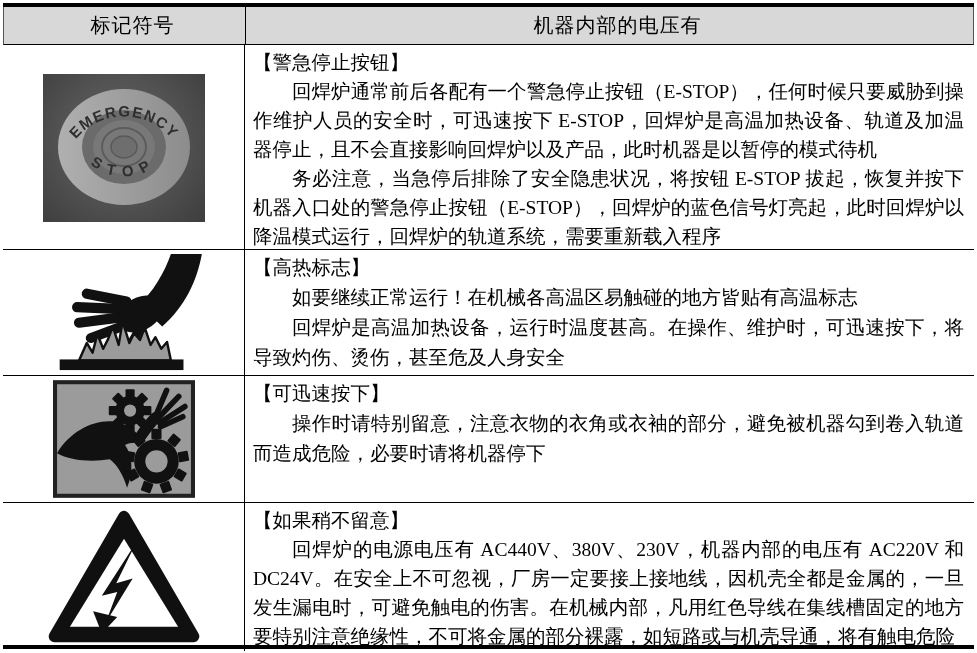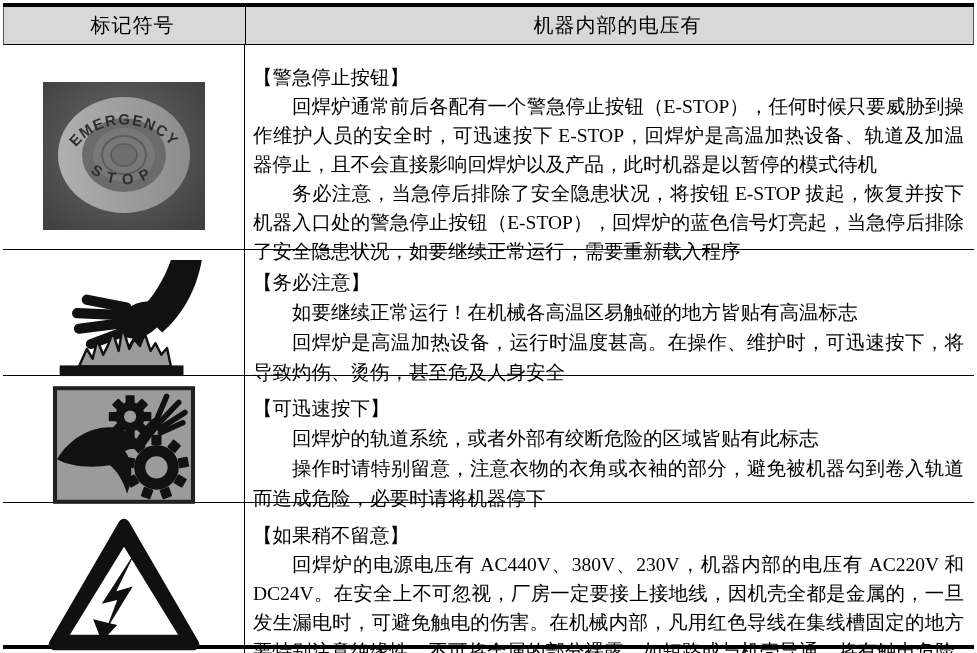--- a/index.html
+++ b/index.html
@@ -20,21 +20,21 @@
   .th{display:flex;align-items:center;justify-content:center;font-size:20px;letter-spacing:1px;padding-left:16px;}
   .th1{border-right:1.5px solid #000;}
   .trow{display:grid;grid-template-columns:242px 1fr;border-bottom:1.5px solid #000;}
   .trow:last-child{border-bottom:none;}
   .r1{height:204px}.r2{height:125px}.r3{height:126px}.r4{height:142px}
   .sym{
     border-right:1.5px solid #000;
     display:flex;align-items:center;justify-content:center;
   }
   .txt{
-    padding:18px 10px 0 8px;font-size:19.5px;line-height:29px;
+    padding:3px 10px 0 8px;font-size:19.5px;line-height:29px;
     text-align:justify;
   }
   .r2 .txt,.r3 .txt{line-height:30px;}
   .title{margin:0;text-indent:0;}
   .para{margin:0;text-indent:2em;}
   .photo{
     width:162px;height:148px;
     background:radial-gradient(circle at 48% 45%, #6a6a6a 0%, #4a4a4a 70%, #3d3d3d 100%);
   }
   .photo svg{display:block;}
@@ -76,21 +76,21 @@
           </text>
           <text class="photo-arc" font-size="15" letter-spacing="8" text-anchor="middle">
             <textPath href="#arcB" startOffset="50%">STOP</textPath>
           </text>
         </svg>
       </div>
     </div>
     <div class="txt">
       <p class="title">【警急停止按钮】</p>
       <p class="para">回焊炉通常前后各配有一个警急停止按钮（E-STOP），任何时候只要威胁到操作维护人员的安全时，可迅速按下 E-STOP，回焊炉是高温加热设备、轨道及加温器停止，且不会直接影响回焊炉以及产品，此时机器是以暂停的模式待机</p>
-      <p class="para">务必注意，当急停后排除了安全隐患状况，将按钮 E-STOP 拔起，恢复并按下机器入口处的警急停止按钮（E-STOP），回焊炉的蓝色信号灯亮起，当急停后排除了安全隐患状况，如要继续正常运行，需要重新载入程序</p>
+      <p class="para">务必注意，当急停后排除了安全隐患状况，将按钮 E-STOP 拔起，恢复并按下机器入口处的警急停止按钮（E-STOP），回焊炉的蓝色信号灯亮起，此时回焊炉以降温模式运行，回焊炉的轨道系统，需要重新载入程序</p>
     </div>
   </div>
 
   <div class="trow r2">
     <div class="sym">
       <svg width="160" height="118" viewBox="0 0 165 122">
 
         <path d="M163,0 L131,0 C124,20 112,40 98,52 L122,75 C145,55 158,28 163,0 Z" fill="#111"></path>
         <ellipse cx="99" cy="62" rx="25" ry="17" transform="rotate(-28 99 62)" fill="#111"></ellipse>
 
@@ -98,21 +98,21 @@
         <path d="M82,57 L34,55" stroke="#111" stroke-width="10.5" stroke-linecap="round"></path>
         <path d="M83,65 L36,71" stroke="#111" stroke-width="10.5" stroke-linecap="round"></path>
         <path d="M88,72 L48,87" stroke="#111" stroke-width="10" stroke-linecap="round"></path>
         <path d="M99,77 L85,101" stroke="#111" stroke-width="9" stroke-linecap="round"></path>
 
         <path d="M36,110 L44,92 L50,102 L55,83 L61,98 L66,88 L71,75 L77,94 L81,70 L88,92 L93,82 L99,89 L104,76 L110,94 L115,86 L121,98 L127,91 L131,110 Z" fill="#9b9b9b" stroke="#111" stroke-width="2.5" stroke-linejoin="round"></path>
         <rect x="16" y="109" width="128" height="11" fill="#111"></rect>
       </svg>
     </div>
     <div class="txt">
-      <p class="title">【务必注意】</p>
+      <p class="title">【高热标志】</p>
       <p class="para">如要继续正常运行！在机械各高温区易触碰的地方皆贴有高温标志</p>
       <p class="para">回焊炉是高温加热设备，运行时温度甚高。在操作、维护时，可迅速按下，将导致灼伤、烫伤，甚至危及人身安全</p>
     </div>
   </div>
 
   <div class="trow r3">
     <div class="sym">
       <svg width="142" height="118" viewBox="0 0 140 116">
         <rect x="2" y="2" width="136" height="112" fill="#9b9b9b" stroke="#222" stroke-width="4"></rect>
 
@@ -152,21 +152,20 @@
           <path d="M86,56 Q94,44 101,37" stroke="#111" stroke-width="11" stroke-linecap="round" fill="none"></path>
           <path d="M101,36 L112,10" stroke="#111" stroke-width="5.5" stroke-linecap="round"></path>
           <path d="M103,38 L124,16" stroke="#111" stroke-width="5.5" stroke-linecap="round"></path>
           <path d="M105,42 L130,26" stroke="#111" stroke-width="5.5" stroke-linecap="round"></path>
           <path d="M106,46 L128,36" stroke="#111" stroke-width="5.5" stroke-linecap="round"></path>
         </g>
       </svg>
     </div>
     <div class="txt">
       <p class="title">【可迅速按下】</p>
-      <p class="para">回焊炉的轨道系统，或者外部有绞断危险的区域皆贴有此标志</p>
       <p class="para">操作时请特别留意，注意衣物的衣角或衣袖的部分，避免被机器勾到卷入轨道而造成危险，必要时请将机器停下</p>
     </div>
   </div>
 
   <div class="trow r4">
     <div class="sym">
       <svg width="162" height="140" viewBox="0 0 162 145">
         <path d="M81 10 L153 134 L9 134 Z" fill="#101010" stroke="#101010" stroke-width="12" stroke-linejoin="round"></path>
         <path d="M81 33 L137 124 L25 124 Z" fill="#ffffff"></path>
         <path d="M94 36 L58 92 L74 88 L62 120 L90 74 L73 79 Z" fill="#101010"></path>

